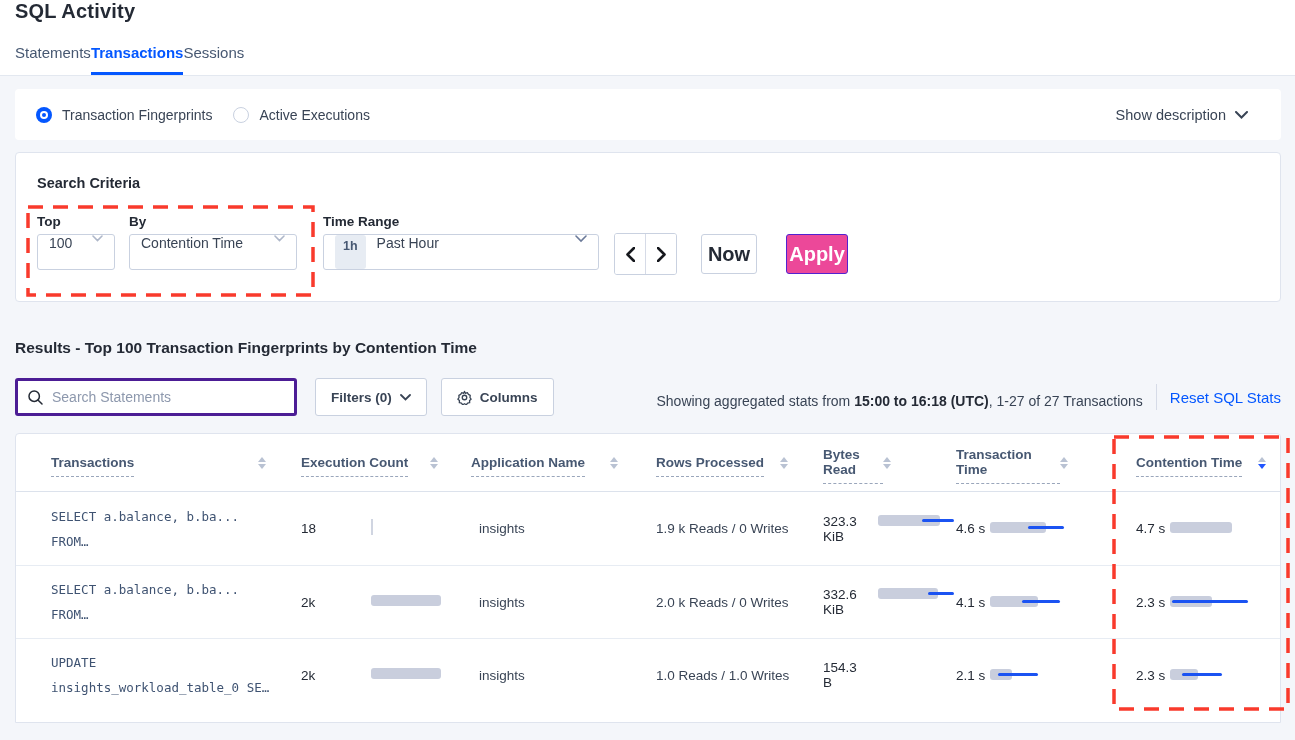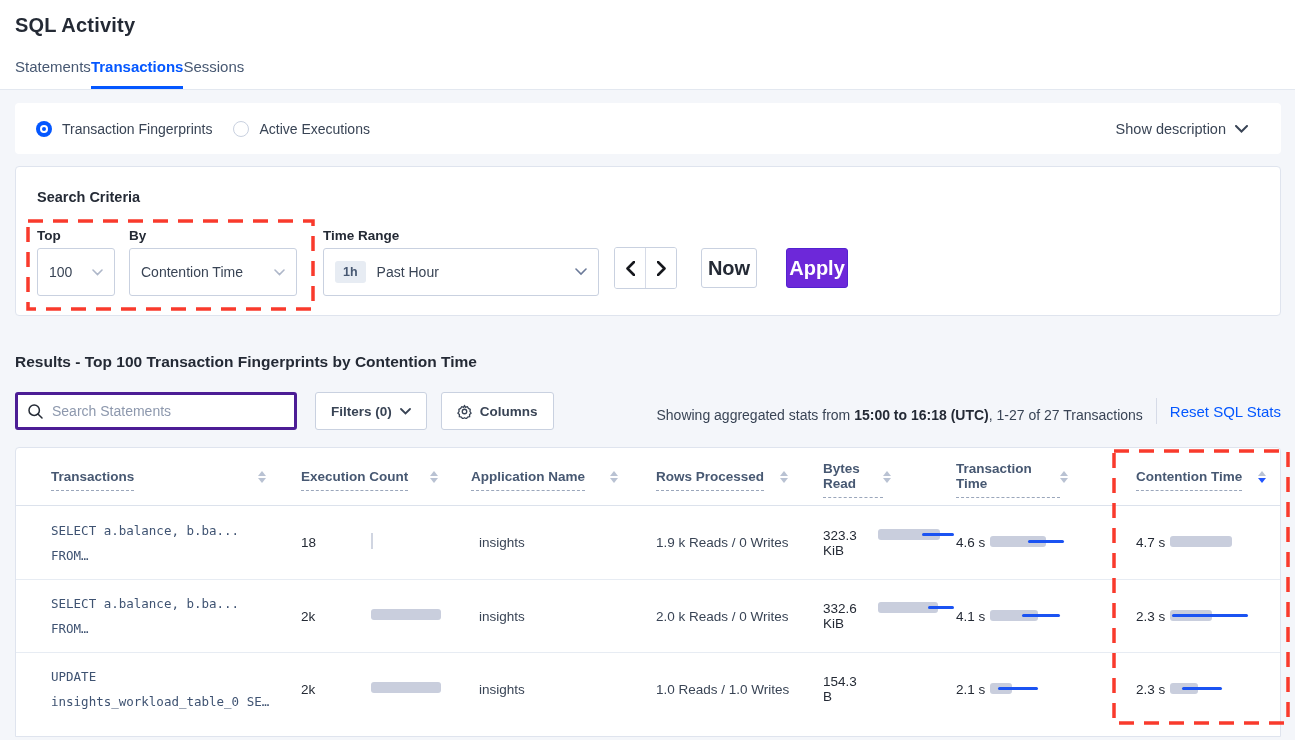--- a/index.html
+++ b/index.html
@@ -4,43 +4,43 @@
 <style>
   * { box-sizing: border-box; margin: 0; padding: 0; }
   html,body { width:1295px; height:740px; overflow:hidden; }
   body {
     background:#f4f6fa;
     font-family:"Liberation Sans", sans-serif;
     color:#242a35;
     font-size:14px;
   }
   
-  .topbar { background:#fff; padding-top:14px; }
+  .topbar { background:#fff; }
   .page-title { font-size:20px; font-weight:700; color:#242a35; padding:0 15px; letter-spacing:.2px; }
   .tabs { display:flex; padding:0 15px; margin-top:21px; border-bottom:1px solid #e3e8f0; }
   .tab { font-size:15px; color:#475872; padding-bottom:11px; border-bottom:3px solid transparent; cursor:pointer; }
   .tab.active { color:#0457ff; font-weight:700; border-bottom-color:#0457ff; }
   
   .radio-bar { background:#fff; margin:13px 14px 0 15px; height:51px; border-radius:4px;
                display:flex; align-items:center; padding:0 33px 0 21px; }
   .radio-opt { display:flex; align-items:center; gap:10px; cursor:pointer; }
   .radio-opt + .radio-opt { margin-left:21px; }
   .radio-outer { width:16px; height:16px; border-radius:50%; background:#0457ff; display:flex; align-items:center; justify-content:center; flex:0 0 16px; }
   .radio-inner-white { width:8px; height:8px; border-radius:50%; background:#fff; display:flex; align-items:center; justify-content:center; }
   .radio-dot { width:4px; height:4px; border-radius:50%; background:#0457ff; }
   .radio-off { width:16px; height:16px; border-radius:50%; background:#fff; border:1px solid #c9d1e0; flex:0 0 16px; }
   .radio-label { font-size:14px; color:#394455; }
   .show-desc { margin-left:auto; display:flex; align-items:center; gap:9px; color:#394455; font-size:14.5px; cursor:pointer; }
   
   .search-card { position:relative; background:#fff; border:1px solid #dfe4ee; border-radius:4px;
                  margin:12px 14px 0 15px; height:150px; }
   .sc-title { position:absolute; left:21px; top:22px; font-size:14.5px; font-weight:700; color:#242a35; }
   .field-label { position:absolute; font-size:13.5px; font-weight:700; color:#242a35; }
-  .selectbox { position:absolute; top:81px; height:48px; border:1px solid #c9d1e0; border-radius:3px; background:#fff;
-               display:flex; align-items:center; padding:0 11px; font-size:14px; color:#394455; cursor:pointer; }
+  .selectbox { position:absolute; top:81px; height:36px; border:1px solid #c9d1e0; border-radius:3px; background:#fff;
+               display:flex; padding:0 11px; font-size:14px; color:#394455; cursor:pointer; }
   .selectbox .chev { margin-left:auto; }
   .badge-1h { background:#e7ecf3; color:#475872; font-size:12.5px; font-weight:700; padding:4px 8px; border-radius:3px; margin-right:11px; }
   .nav-group { position:absolute; left:598px; top:80px; height:42px; width:63px; display:flex;
                border:1px solid #c9d1e0; border-radius:3px; background:#fff; overflow:hidden; }
   .nav-btn { flex:1; display:flex; align-items:center; justify-content:center; cursor:pointer; background:#fff; border:none; }
   .nav-btn + .nav-btn { border-left:1px solid #d6dbe7; }
   .btn { position:absolute; top:81px; height:40px; border-radius:3px; font-size:20px; font-weight:700;
          display:flex; align-items:center; justify-content:center; cursor:pointer; font-family:"Liberation Sans",sans-serif; }
   .btn-now { left:685px; width:56px; background:#fff; border:1px solid #c9d1e0; color:#242a35; }
   .btn-apply { left:770px; width:62px; border:1px solid #5222d0; color:#fff; }
@@ -157,21 +157,21 @@
           <path d="M8 1L1.5 7.5 8 14" fill="none" stroke="#16181d" stroke-width="2.6" stroke-linecap="round" stroke-linejoin="round"></path>
         </svg>
     </button>
     <button class="nav-btn">
       <svg class="icon" width="9" height="15" viewBox="0 0 9 15">
           <path d="M1 1l6.5 6.5L1 14" fill="none" stroke="#16181d" stroke-width="2.6" stroke-linecap="round" stroke-linejoin="round"></path>
         </svg>
     </button>
   </div>
   <button class="btn btn-now">Now</button>
-  <button class="btn btn-apply" style="background:#6d28d9;">Apply</button>
+  <button class="btn btn-apply" style="background:#ec4899;">Apply</button>
 
   <svg class="annot" style="left:10px; top:52px;" width="289" height="92">
     <rect x="2" y="2" width="285" height="88" fill="none" stroke="#f93a2c" stroke-width="3.5" stroke-dasharray="15 10"></rect>
   </svg>
 </div>
 
 <div class="results-title">Results - Top 100 Transaction Fingerprints by Contention Time</div>
 
 <div class="toolbar">
   <div class="search-box">

